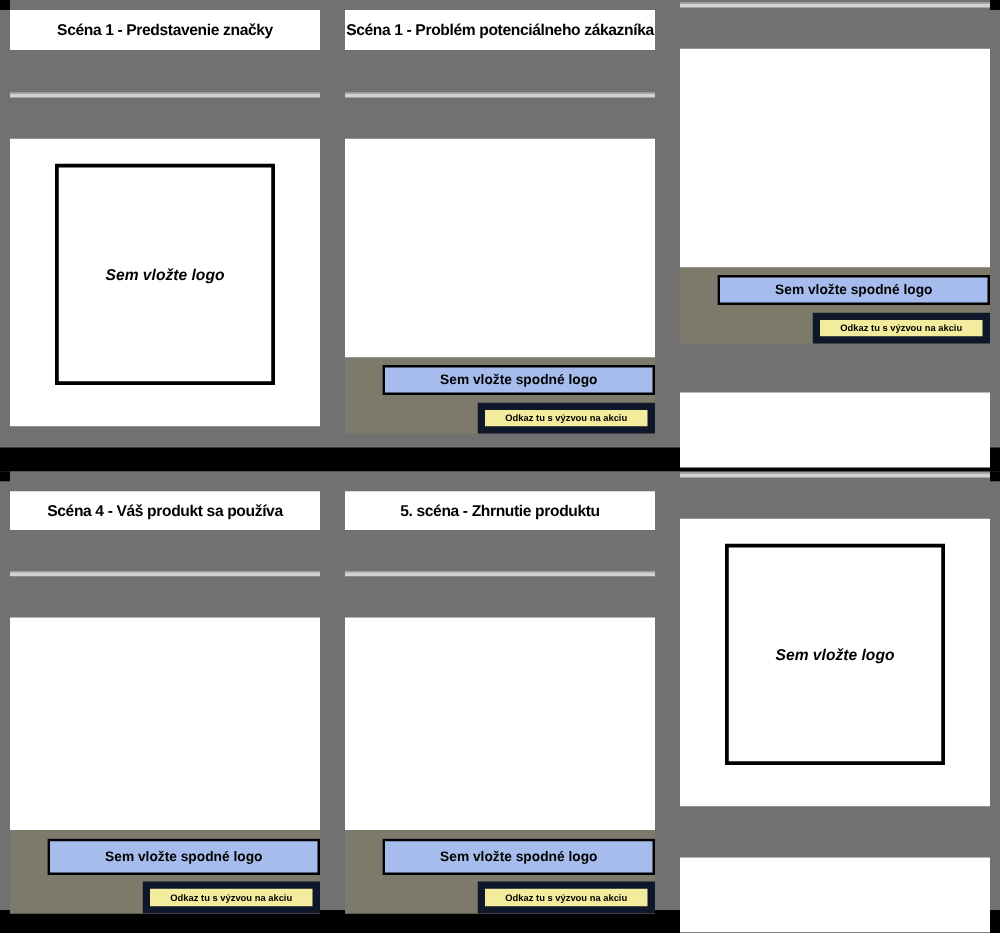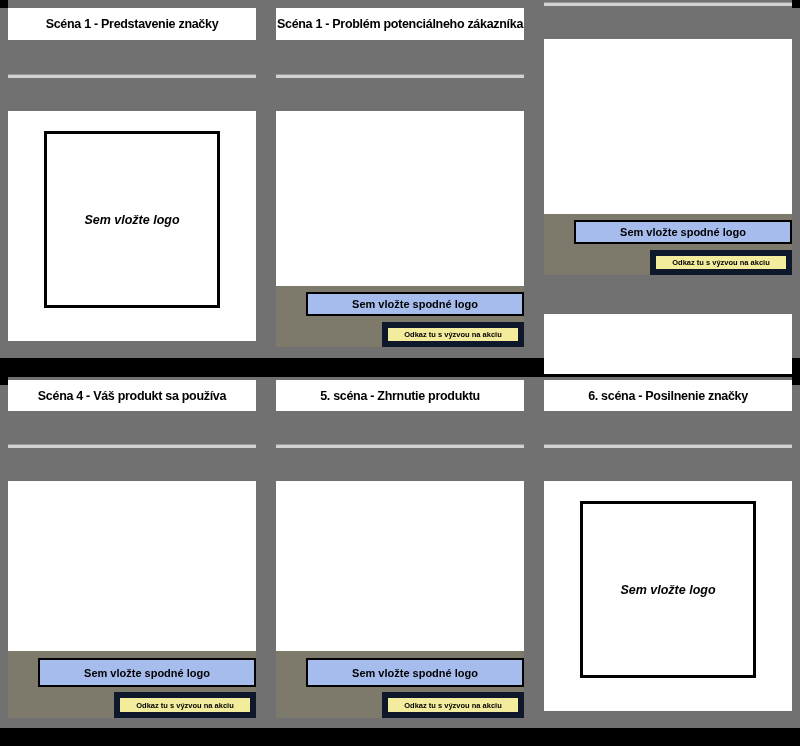--- a/index.html
+++ b/index.html
@@ -22,21 +22,21 @@
     display:grid;grid-template-columns:repeat(3,1fr);column-gap:20px;
     padding:0 8px;height:100%;box-sizing:border-box;
   }
   .cell{display:flex;flex-direction:column;min-width:0;gap:32px;}
   .titlebar{
     background:#fff;display:flex;align-items:center;justify-content:center;
     font-weight:bold;font-size:12.5px;letter-spacing:-0.3px;color:#000;
     white-space:nowrap;overflow:hidden;
   }
   .row1 .titlebar{margin-top:8px;height:32px;}
-  .row2 .titlebar{margin-top:3px;height:31px;}
+  .row2 .titlebar{margin-top:16px;height:31px;}
   .sep{display:flex;align-items:center;}
   .row1 .sep{height:7px;}
   .row2 .sep{height:6px;}
   .sep-line{height:3px;width:100%;background:var(--separator-light,#d2d2d2);border-top:1px solid #9a9a9a;}
   .zone{display:flex;flex-direction:column;}
   .row1 .zone{height:243px;}
   .row2 .zone{height:239px;}
   .frame{background:#fff;display:flex;justify-content:center;align-items:flex-start;font-style:italic;}
   .row1 .frame-tall{height:230px;}
   .row1 .frame-short{height:175px;}
@@ -155,21 +155,20 @@
         <div class="frame frame-short"></div>
         <div class="strip">
           <div class="bottom-logo-btn">Sem vložte spodné logo</div>
           <div class="cta-btn">Odkaz tu s výzvou na akciu</div>
         </div>
       </div>
       <div class="notes"></div>
     </section>
 
     <section class="cell">
-      <div class="titlebar">6. scéna - Posilnenie značky</div>
       <div class="sep">
           <div class="sep-line"></div>
         </div>
       <div class="zone">
         <div class="frame frame-tall">
           <div class="logo-box">
             <span>Sem vložte logo</span>
           </div>
         </div>
       </div>

